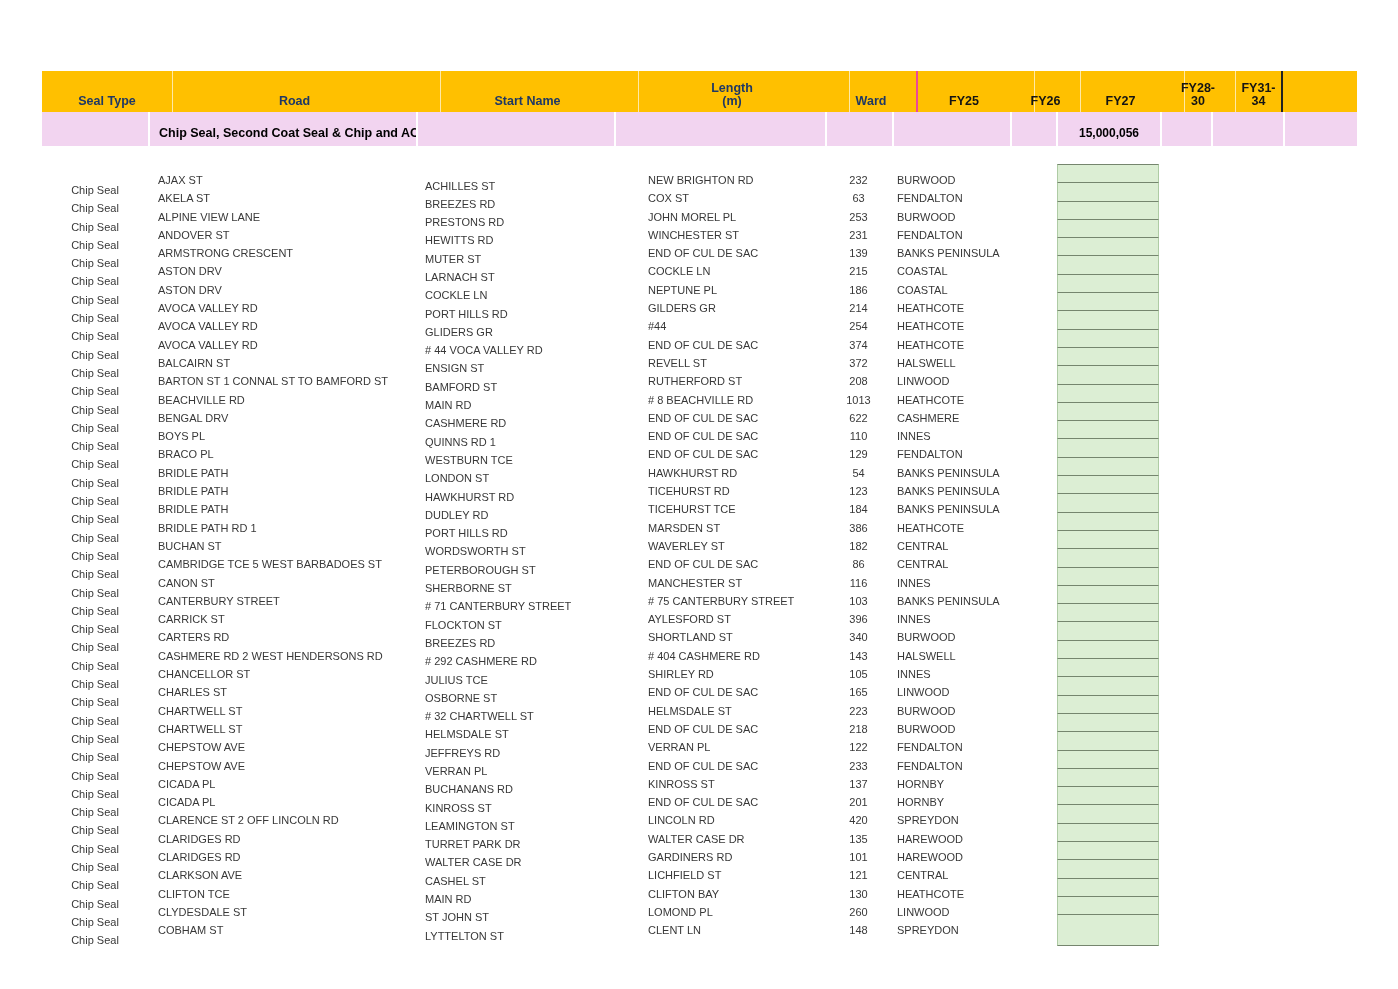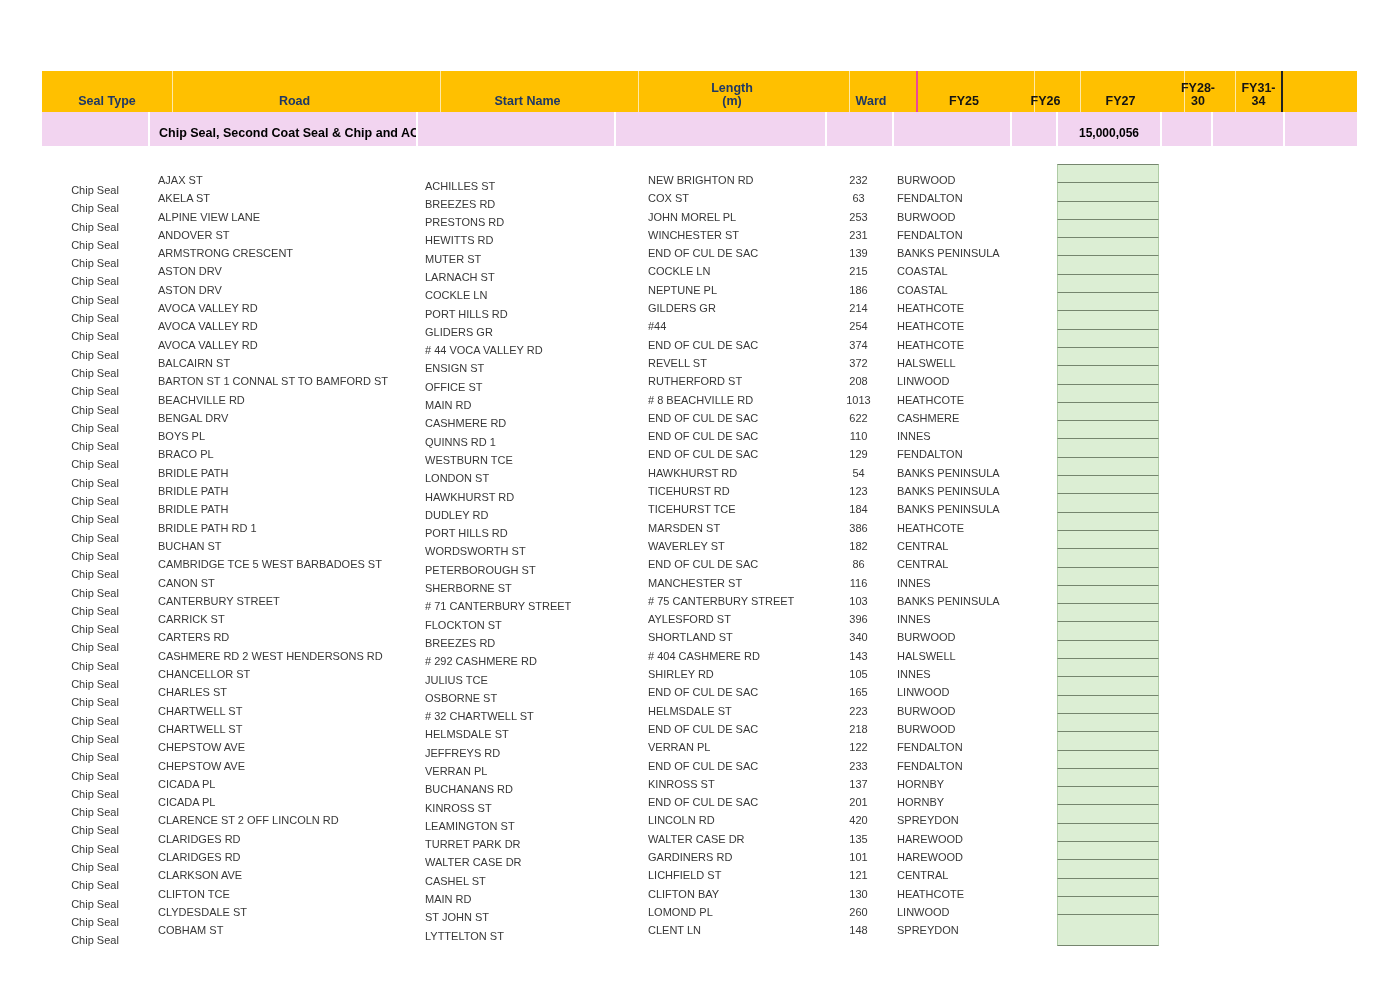--- a/index.html
+++ b/index.html
@@ -226,21 +226,21 @@
         <div class="dcell c-ward">HALSWELL</div>
         <div class="dcell c-fy25"></div>
         <div class="dcell c-fy26 green"></div>
         <div class="dcell c-fy27"></div>
         <div class="dcell c-fy28_30"></div>
         <div class="dcell c-fy31_34"></div>
       </div>
       <div class="grid-row drow">
         <div class="dcell c-seal_type">Chip Seal</div>
         <div class="dcell c-road">BARTON ST 1 CONNAL ST TO BAMFORD ST</div>
-        <div class="dcell c-start_name">OFFICE ST</div>
+        <div class="dcell c-start_name">BAMFORD ST</div>
         <div class="dcell c-end_name">RUTHERFORD ST</div>
         <div class="dcell c-length">208</div>
         <div class="dcell c-ward">LINWOOD</div>
         <div class="dcell c-fy25"></div>
         <div class="dcell c-fy26 green"></div>
         <div class="dcell c-fy27"></div>
         <div class="dcell c-fy28_30"></div>
         <div class="dcell c-fy31_34"></div>
       </div>
       <div class="grid-row drow">

